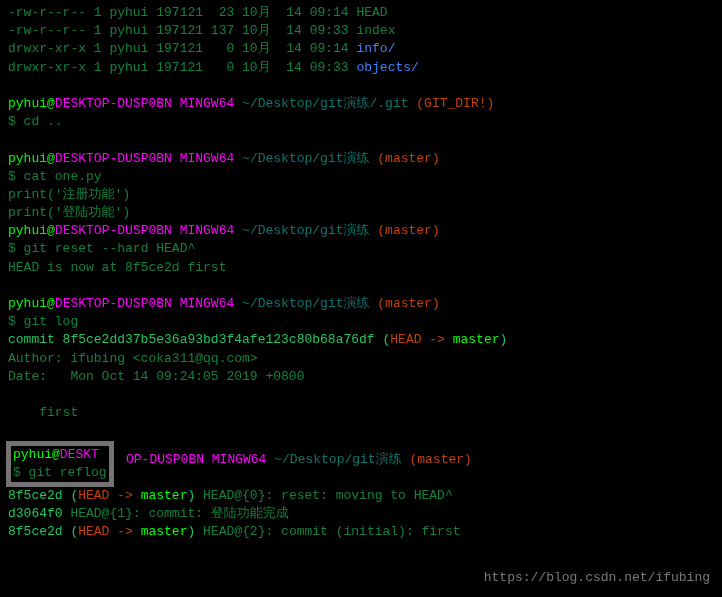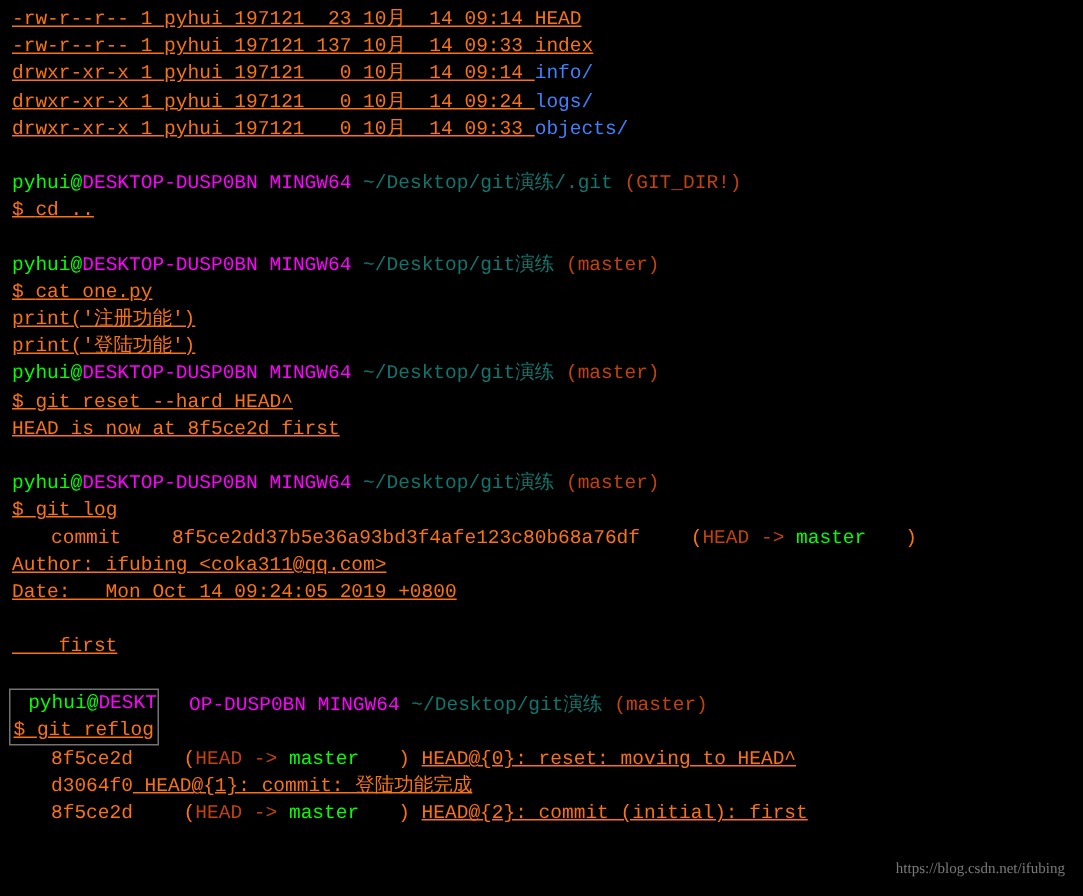--- a/index.html
+++ b/index.html
@@ -9,52 +9,50 @@
       font-size: 13px;
       line-height: 1.4;
       color: #c0c0c0;
       padding: 4px 8px;
       width: 722px;
       height: 597px;
       overflow: hidden;
       position: relative;
     }
     .line { white-space: pre; }
-    .white { color: #f97316; text-decoration: underline; }
+    .white { color: #15803d; }
     .green { color: #00ff00; }
     .magenta { color: #ff00ff; }
     .yellow { color: #0f766e; }
     .cyan { color: #c2410c; }
     .blue { color: #4080ff; }
-    .bright-yellow { color: #f97316; margin-left: 26px; }
+    .bright-yellow { color: #22c55e; }
     .highlight-box {
       display: inline-block;
-      border: 1px solid #737373;
+      border: 5px solid #737373;
       padding: 0 2px;
       margin-left: -2px;
-      text-align: right;
     }
     .watermark {
       position: absolute;
       bottom: 10px;
       right: 12px;
       color: rgba(200,200,200,0.6);
-      font-size: 10px;
-      font-family: Liberation Serif, serif;
+      font-size: 13px;
+      font-family: Liberation Mono, monospace;
     }
     .blank { height: 1.4em; }
   </style>
 </head>
 <body>
 
 <div id="ls-block">
     <div class="line"><span class="white">-rw-r--r-- 1 pyhui 197121  23 10月  14 09:14 </span><span class="white">HEAD</span></div>
     <div class="line"><span class="white">-rw-r--r-- 1 pyhui 197121 137 10月  14 09:33 </span><span class="white">index</span></div>
     <div class="line"><span class="white">drwxr-xr-x 1 pyhui 197121   0 10月  14 09:14 </span><span class="blue">info/</span></div>
-    <div class="line"><span class="white">drwxr-xr-x 1 pyhui 197121   0 10月  14 09:24 </span><span class="blue">logs/</span></div>
     <div class="line"><span class="white">drwxr-xr-x 1 pyhui 197121   0 10月  14 09:33 </span><span class="blue">objects/</span></div>
   </div>
 <div class="blank"></div>
 
 <div class="line"><span class="green">pyhui</span><span class="green">@</span><span class="magenta">DESKTOP-DUSP0BN</span><span class="magenta"> MINGW64 </span><span class="yellow">~/Desktop/git演练/.git</span><span class="cyan"> (GIT_DIR!)</span></div>
 <div class="line"><span class="white">$ </span><span class="white">cd ..</span></div>
 <div class="blank"></div>
 
 <div class="line"><span class="green">pyhui</span><span class="green">@</span><span class="magenta">DESKTOP-DUSP0BN</span><span class="magenta"> MINGW64 </span><span class="yellow">~/Desktop/git演练</span><span class="cyan"> (master)</span></div>
 <div class="line"><span class="white">$ </span><span class="white">cat one.py</span></div>

